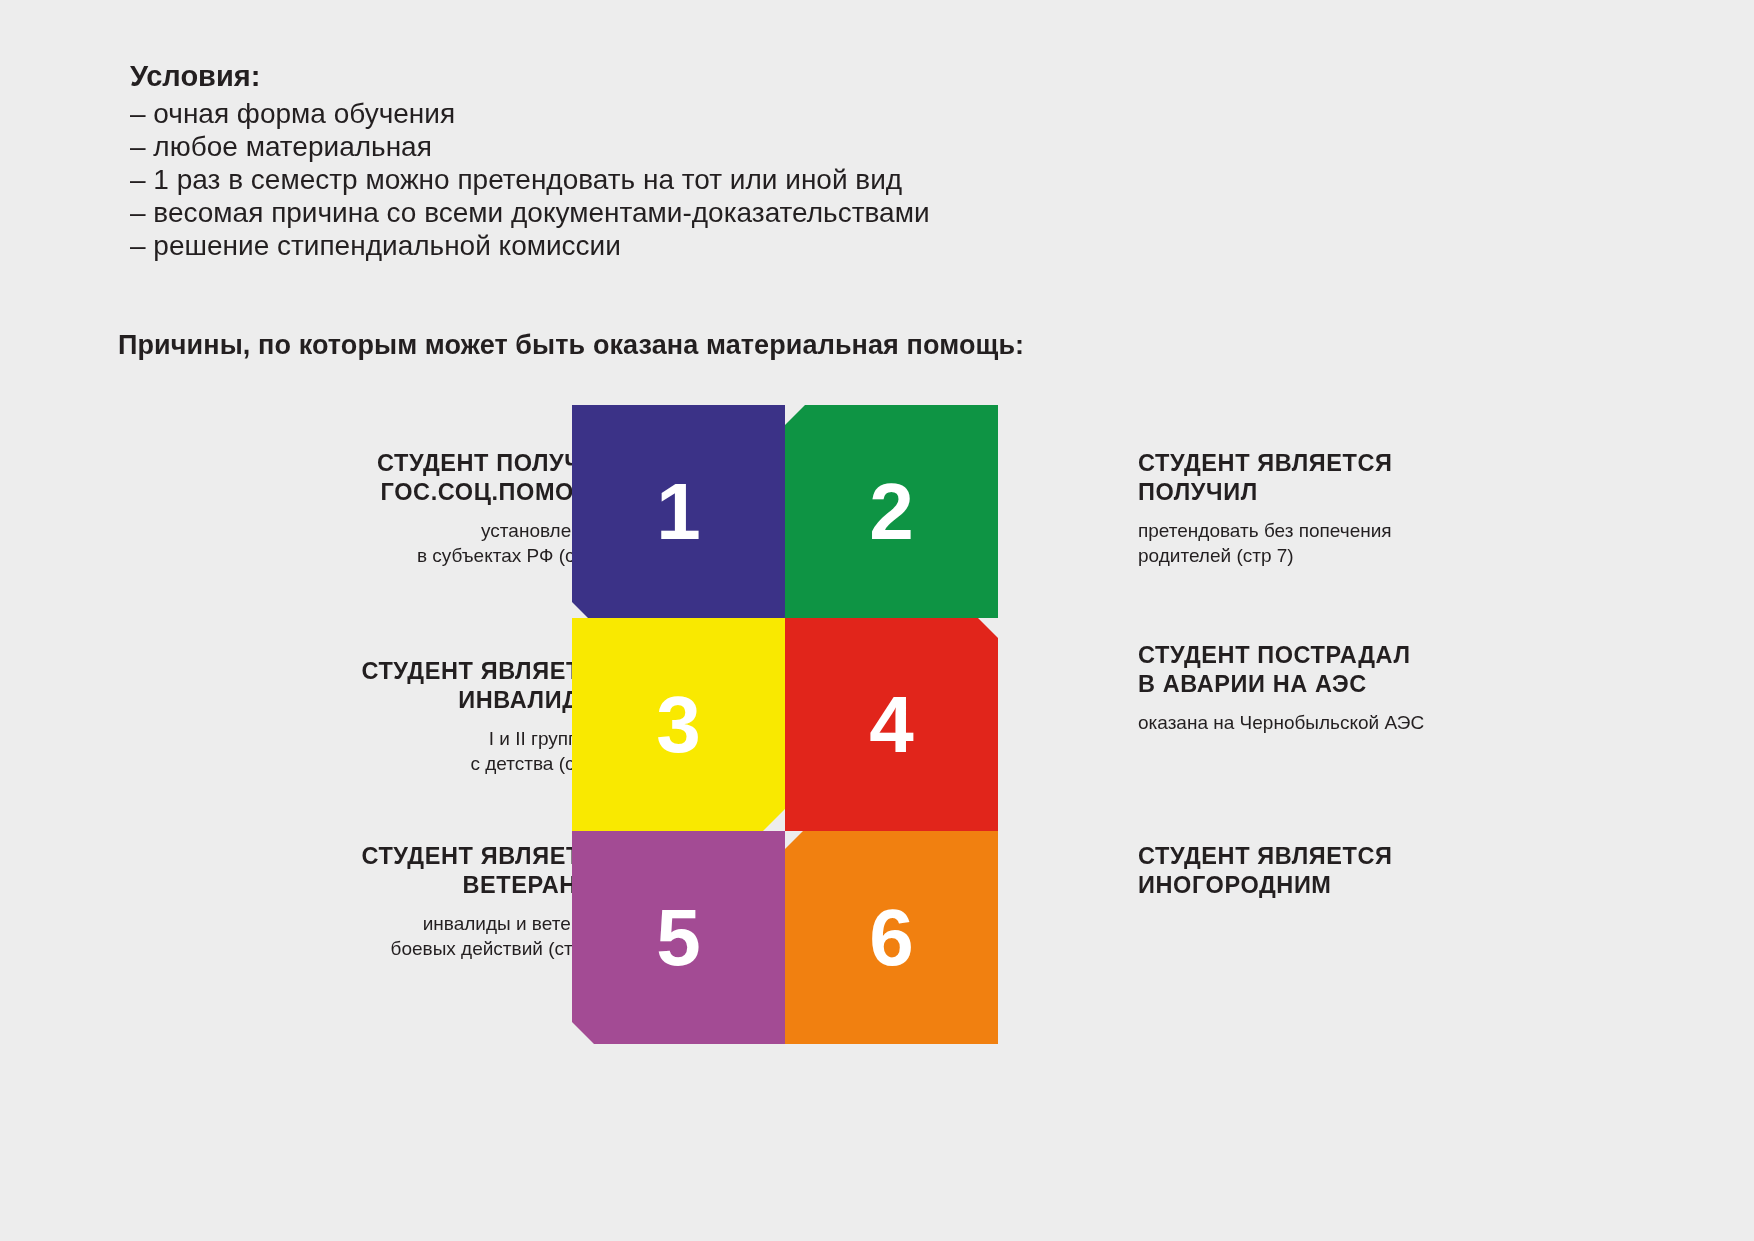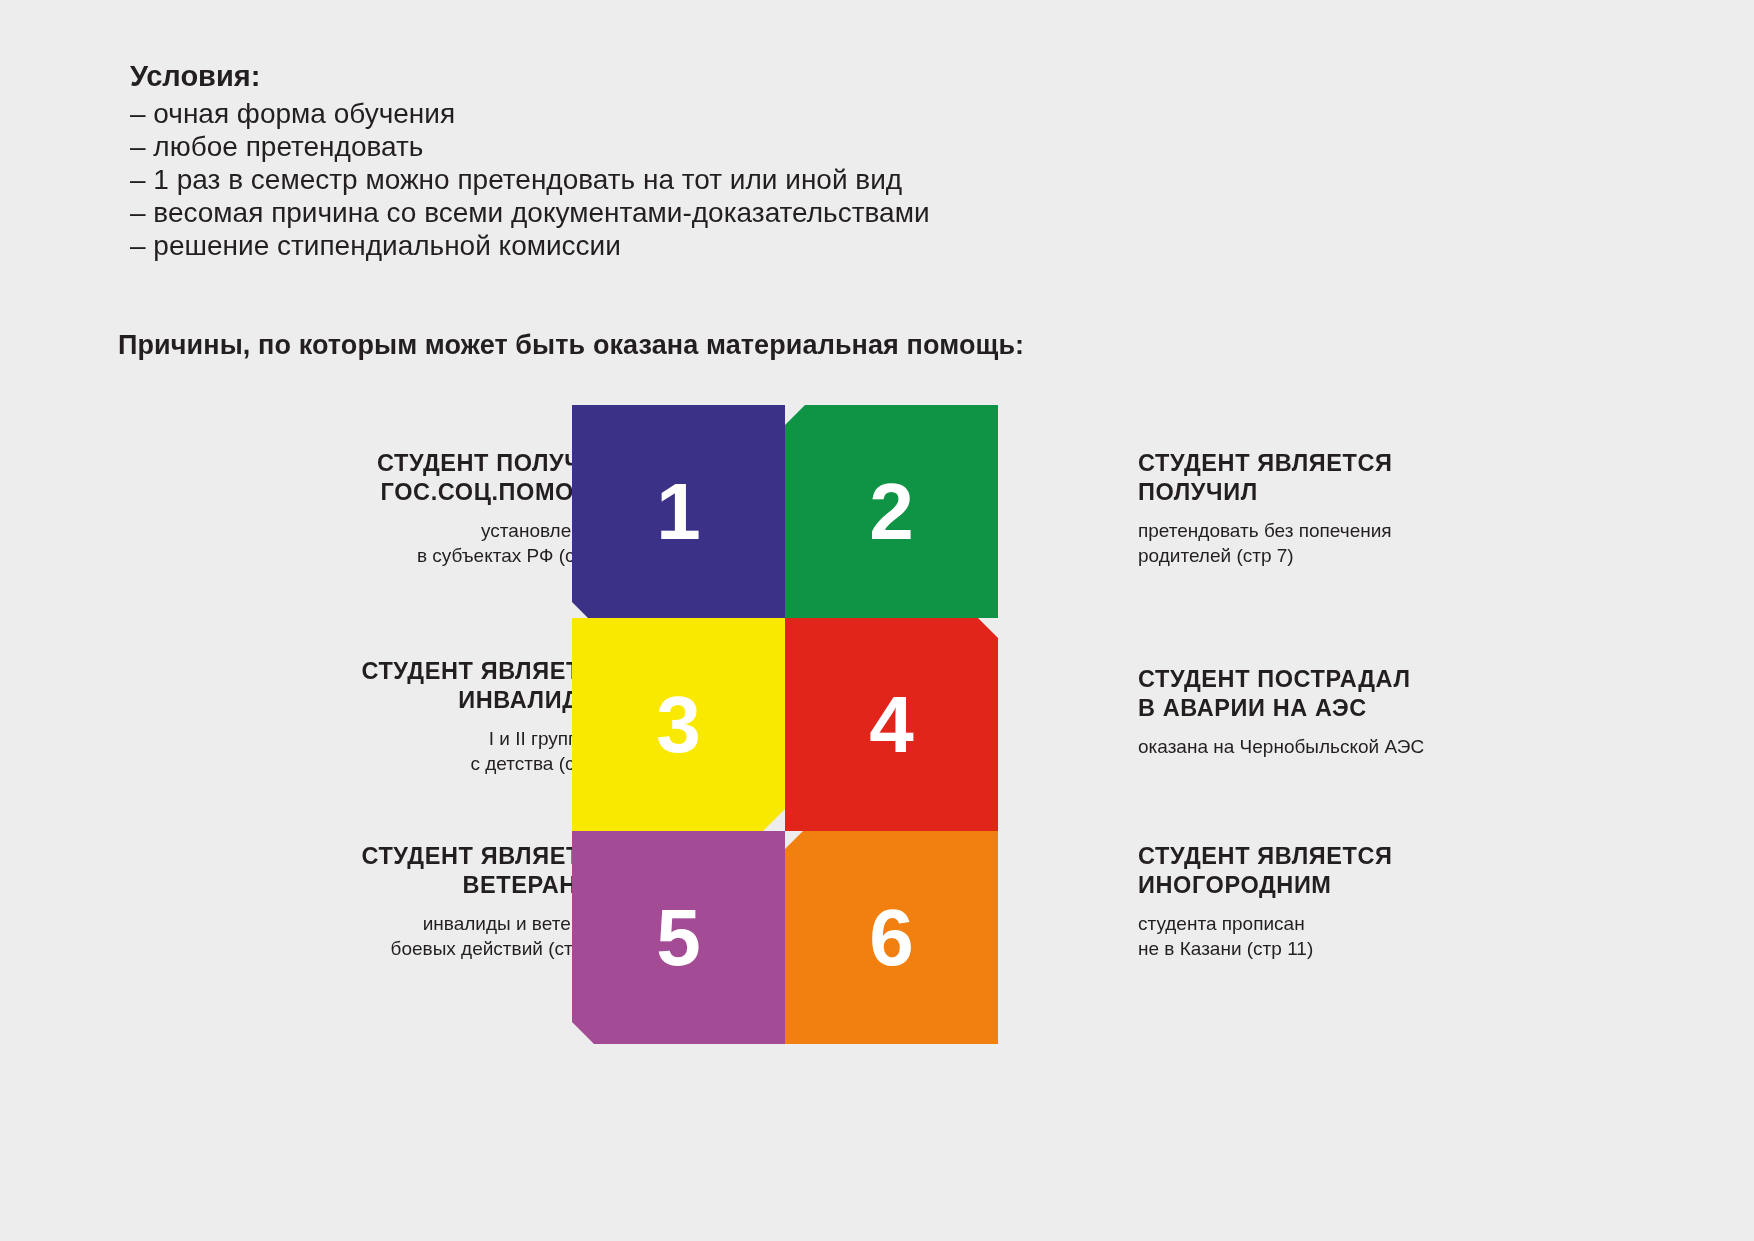--- a/index.html
+++ b/index.html
@@ -107,32 +107,32 @@
     font-size: 19px;
     line-height: 25px;
     font-weight: normal;
     white-space: nowrap;
   }
   .label.right { width: 440px; }
 
   .r1 { top: 44px; }
   .r2 { top: 44px; }
   .r3 { top: 252px; }
-  .r4 { top: 260px; }
+  .r4 { top: 236px; }
   .r5 { top: 437px; }
   .r6 { top: 437px; }
 </style>
 </head>
 <body>
 
 <div class="conditions">
   <div class="conditions-title">Условия:</div>
   <ul class="conditions-list">
     <li>– очная форма обучения</li>
-    <li>– любое претендовать</li>
+    <li>– любое материальная</li>
     <li>– 1 раз в семестр можно претендовать на тот или иной вид</li>
     <li>– весомая причина со всеми документами-доказательствами</li>
     <li>– решение стипендиальной комиссии</li>
   </ul>
 </div>
 
 <div class="reasons-heading">Причины, по которым может быть оказана материальная помощь:</div>
 
 <div class="grid-wrap">
 
@@ -188,24 +188,20 @@
     <div class="sub">
       <div>оказана на Чернобыльской АЭС</div>
     </div>
   </div>
 
   <div class="label right r6">
     <div class="title">
       <div>СТУДЕНТ  ЯВЛЯЕТСЯ</div>
       <div>ИНОГОРОДНИМ</div>
     </div>
-    <div class="sub">
-      <div>студента прописан</div>
-      <div>не в Казани (стр 11)</div>
-    </div>
   </div>
 
   <div class="grid">
     <div class="cell c1">
       <span class="num">1</span>
     </div>
     <div class="cell c2">
       <span class="num">2</span>
     </div>
     <div class="cell c3">

